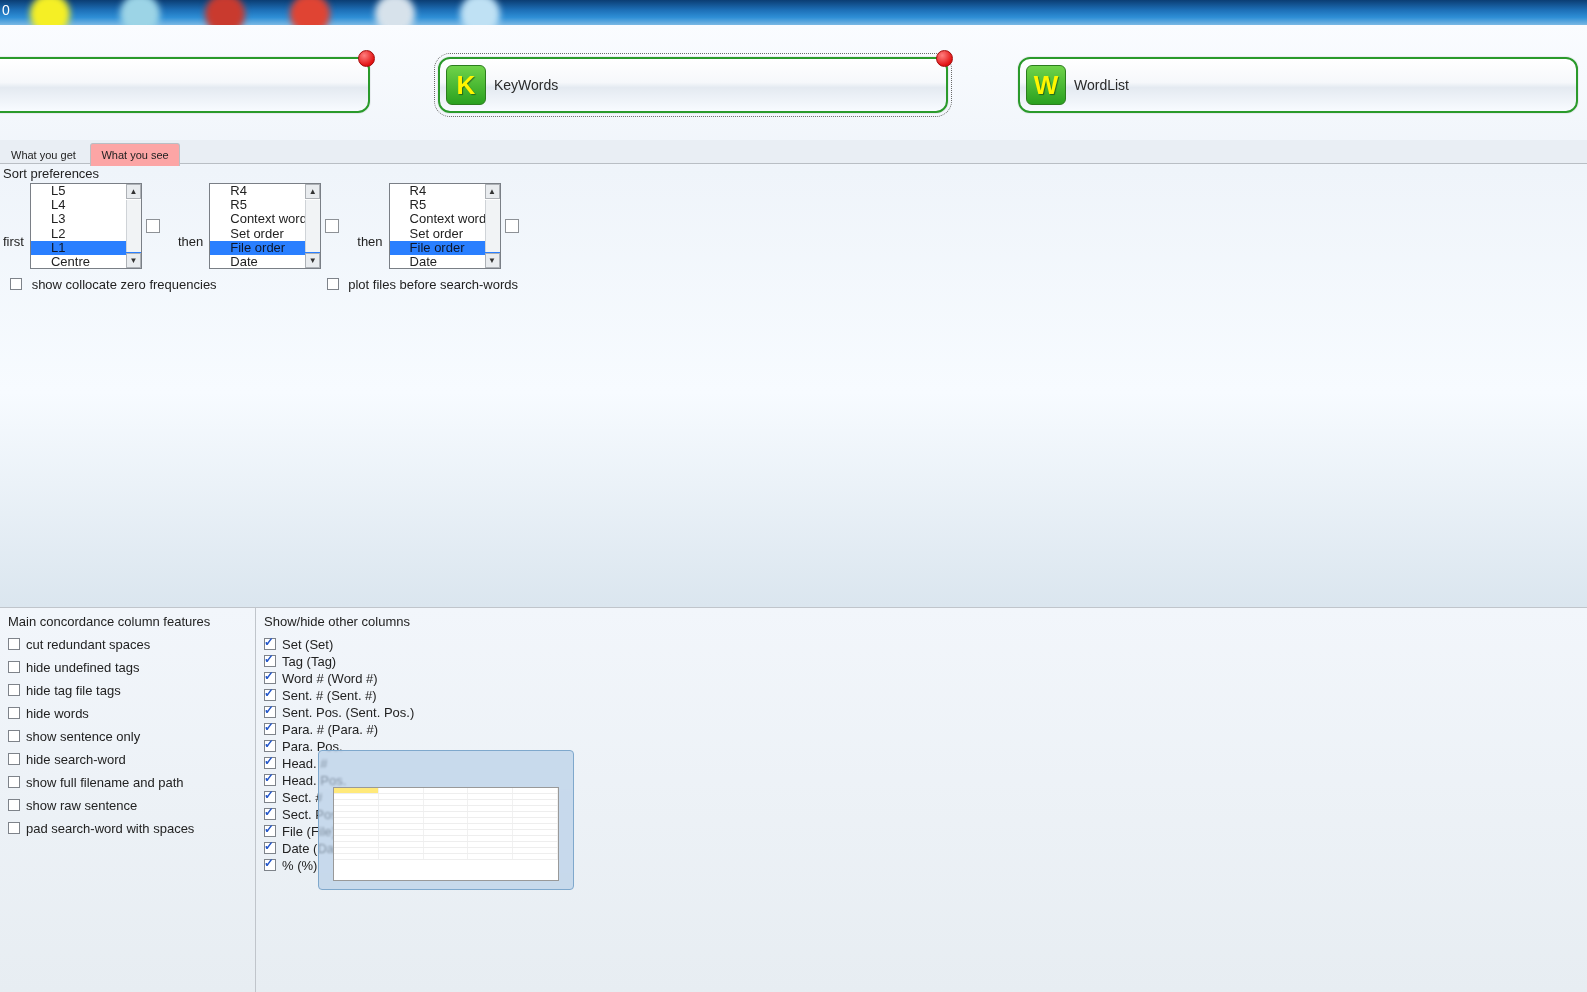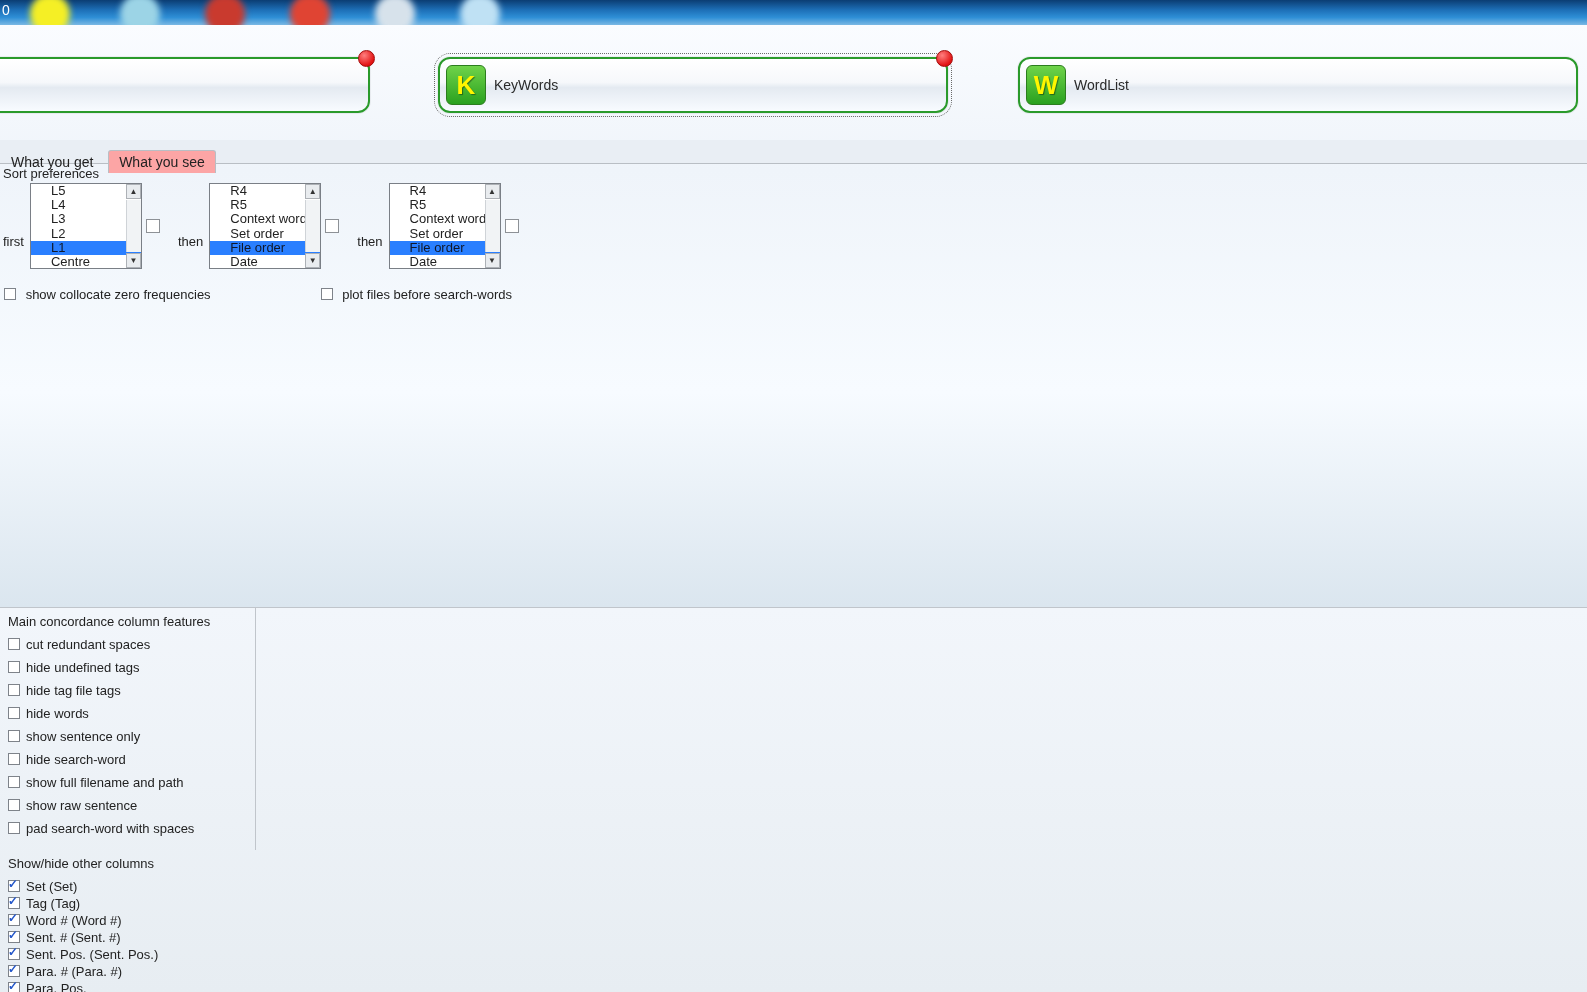--- a/index.html
+++ b/index.html
@@ -74,23 +74,23 @@
   }
   .tool-label{font-size:14px;color:#2a2a2a;text-align:right;}
 
   
   .tabs-strip{
     position:relative; height:24px; border-bottom:1px solid #b9bec4;
     background:#e9eef4;
   }
   .tab{
     display:inline-block; height:23px; line-height:23px; padding:0 10px;
-    font-size:14px; color:#222; cursor:pointer;
+    font-size:11px; color:#222; cursor:pointer;
     border:1px solid transparent; border-bottom:none;
-    position:relative; top:10px;
+    position:relative; top:3px;
   }
   .tab.active{
     background:#fca5a5;
     border-color:#b9bec4;
     border-radius:3px 3px 0 0;
   }
 
   .sort-prefs{
     padding:2px 3px 0 3px;
     font-size:13px;
@@ -115,38 +115,37 @@
   }
   .listbox .scroll-up{top:0;} .listbox .scroll-down{bottom:0;}
   .listbox .track{position:absolute;right:0;top:16px;bottom:16px;width:15px;background:#f1f3f5;border-left:1px solid #cfd3d7;}
   .listbox .item{padding:0 20px;height:14.2px;line-height:14.2px;white-space:nowrap;}
   .listbox .item.sel{background:#2a7fff;color:#0f172a;}
   .mini-check{
     width:14px;height:14px;border:1px solid #8d9196;background:#fff;margin-left:4px;align-self:center;
   }
 
   .options-row{
-    margin-top:18px; padding-left:4px; display:flex; gap:110px;
+    margin-top:8px; padding-left:10px; display:flex; gap:110px;
     font-size:13px;
   }
   .chk{
     width:12px;height:12px;border:1px solid #7e838a;background:#fff;display:inline-block;
     margin-right:6px; position:relative; top:1px;
   }
   .chk.checked::after{
     content:"✓"; position:absolute; left:-1px; top:-4px; font-size:12px; color:#2356c9;font-weight:bold;
   }
 
   
   .lower{
     position:absolute; left:0; right:0; top:582px; bottom:0;
     border-top:1px solid #c0c5cb;
     display:flex;
     background:linear-gradient(to bottom,#f2f6fb,#e7edf2);
-    flex-direction:column;
   }
   .lower .colA{width:256px;padding:6px 8px;border-right:1px solid #c0c5cb;}
   .lower .colB{flex:1;padding:6px 8px;position:relative;}
   .group-title{font-size:13px;margin-bottom:8px;}
   .feat-list label{display:block;margin:8px 0;font-size:13px;}
   .show-list label{display:block;margin:2px 0;font-size:13px;}
 
   .preview-popup{
     position:absolute;
     left:62px; top:142px;

